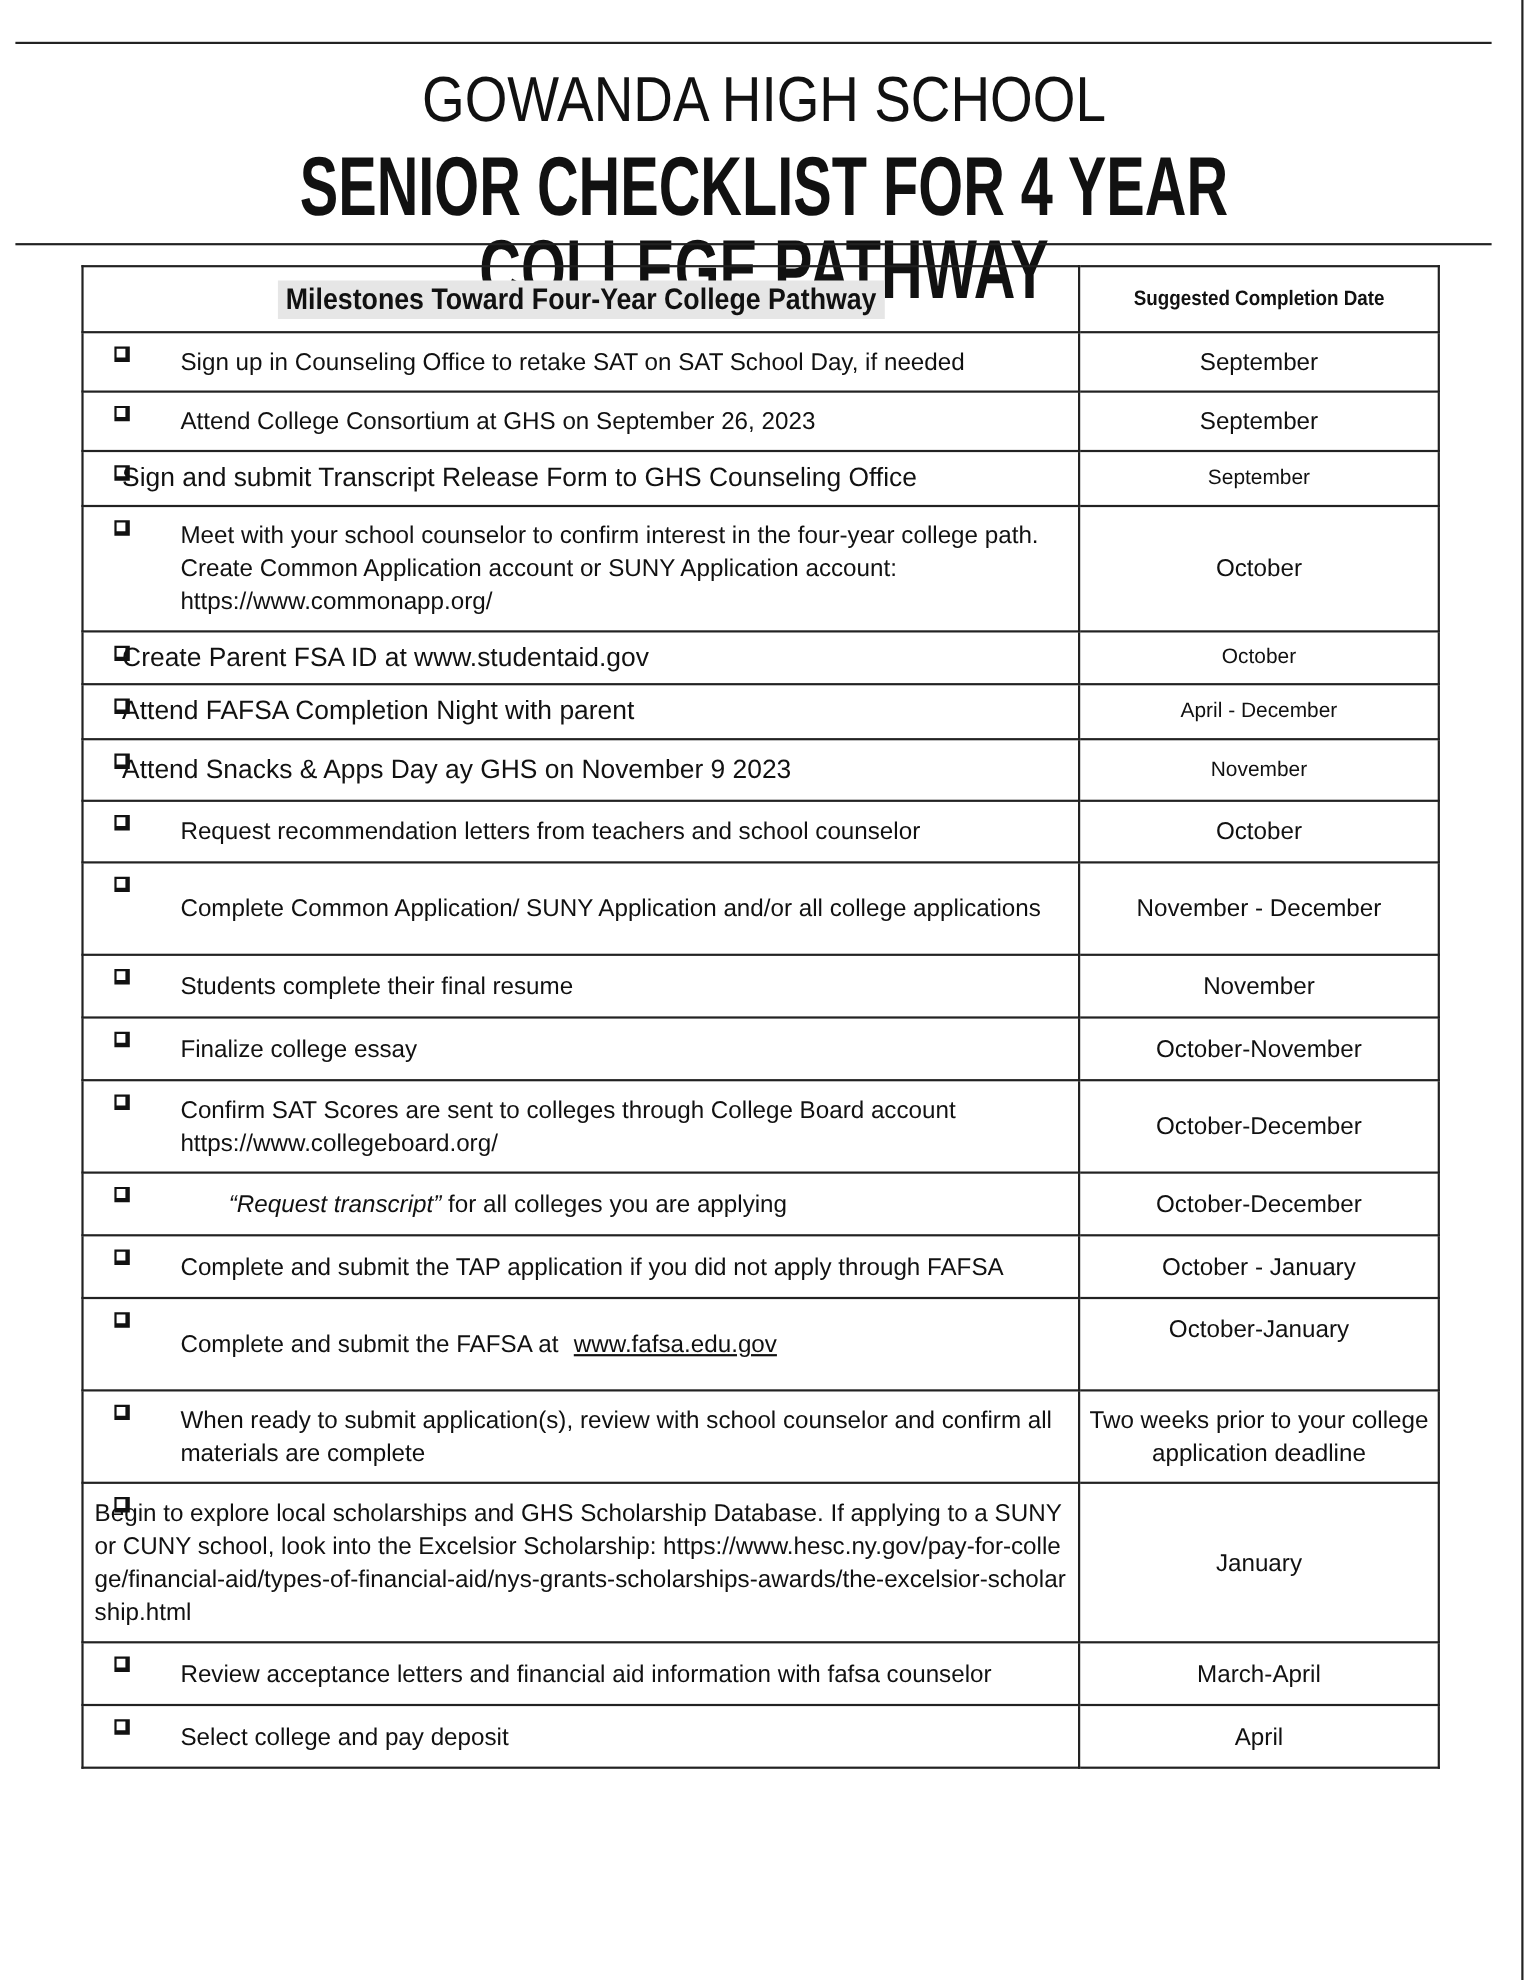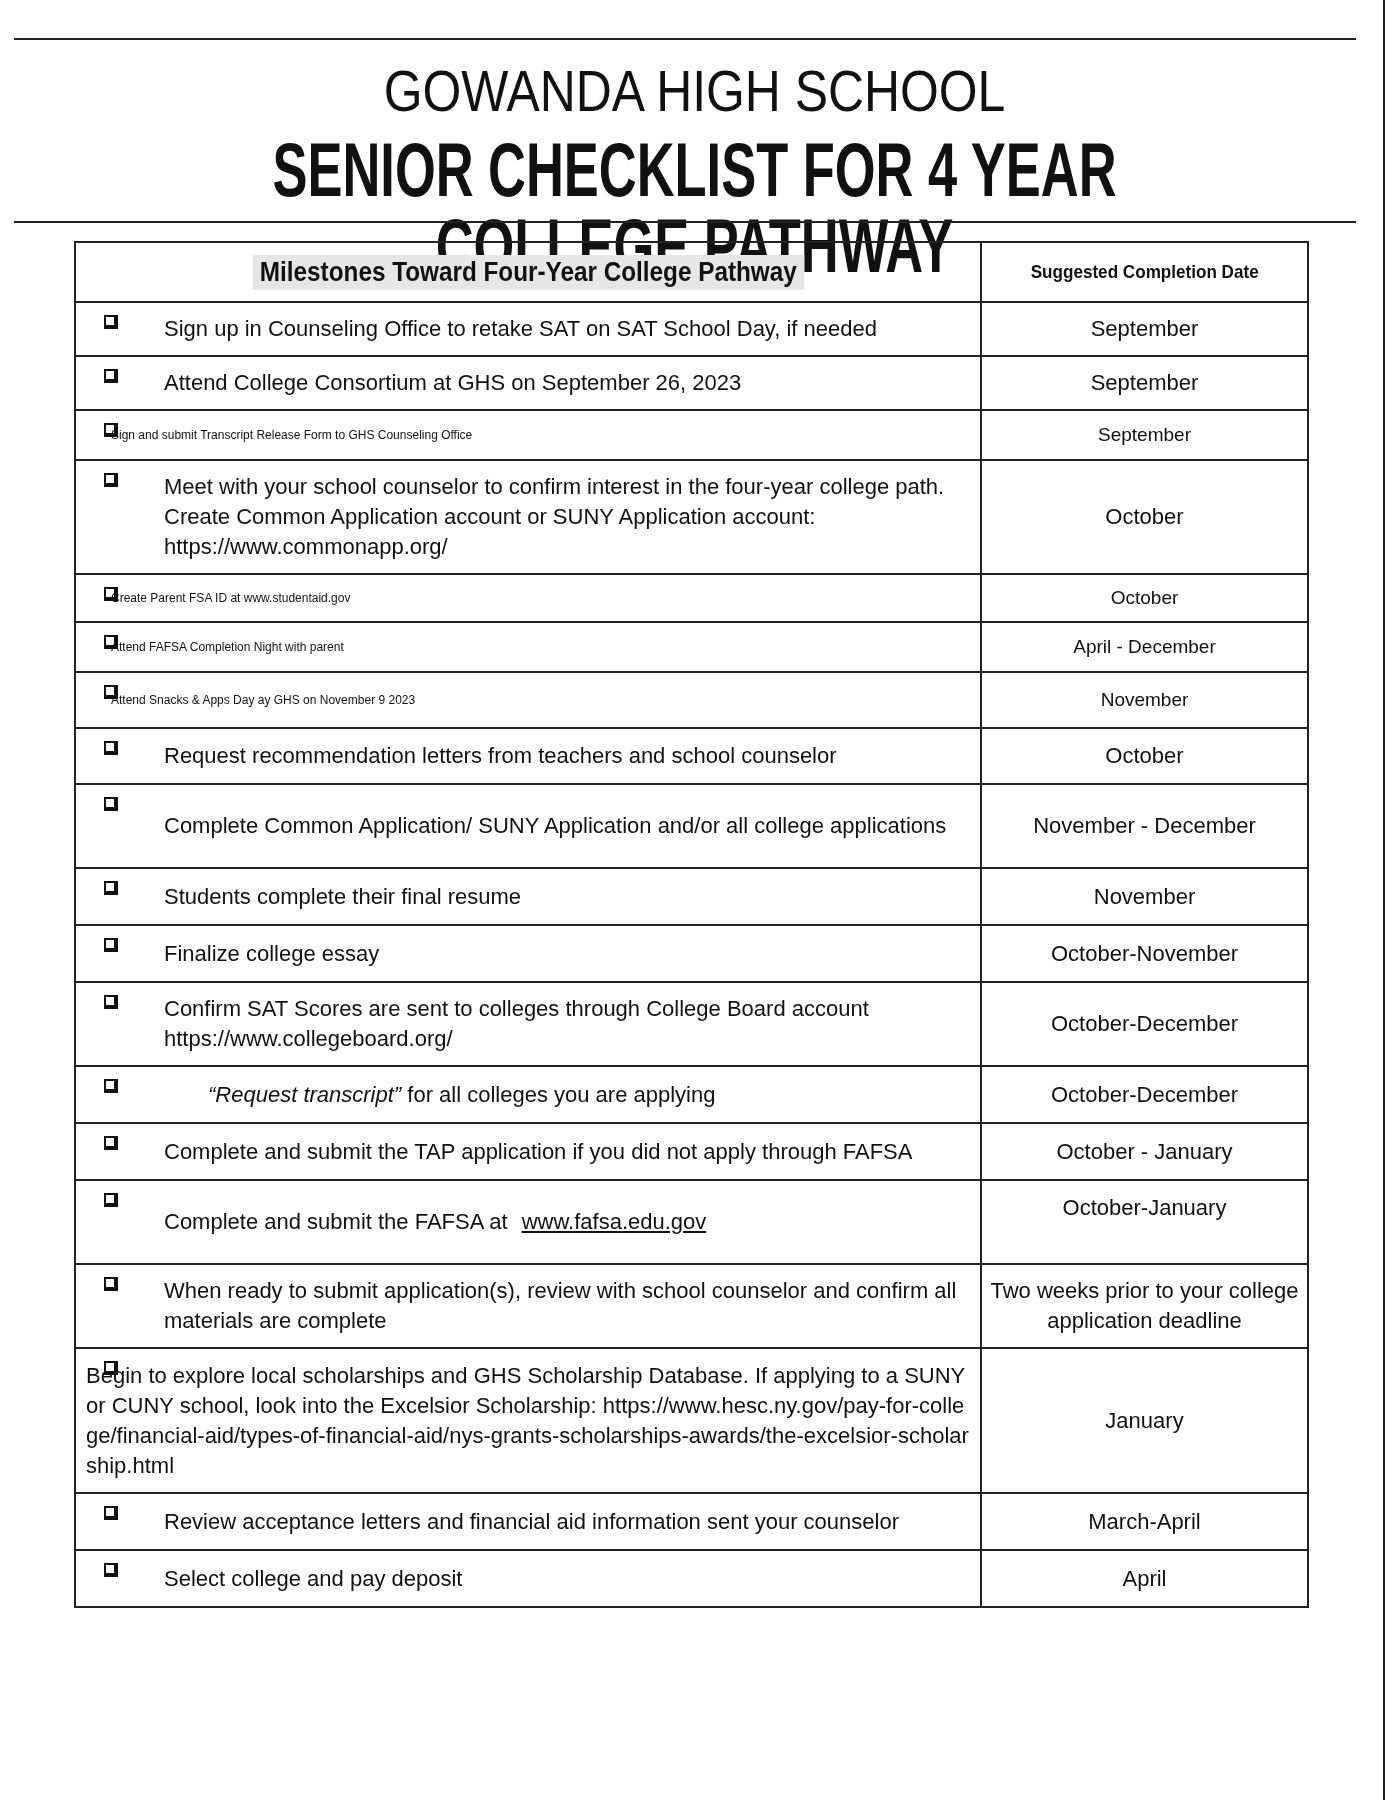--- a/index.html
+++ b/index.html
@@ -13,21 +13,21 @@
     table.checklist { position: absolute; left: 74px; top: 241px; width: 1233px; border-collapse: collapse; table-layout: fixed; }
     table.checklist td, table.checklist th { border: 2px solid #222; }
     col.c-main { width: 906px; }
     col.c-date { width: 327px; }
     th { font-weight: bold; }
     .h-main { height: 56px; text-align: center; }
     .h-main span { display: inline-block; font-size: 27px; font-weight: bold; background: #e6e6e6; padding: 2px 8px; transform: scaleX(0.9); }
     .h-date { font-size: 19px; font-weight: bold; text-align: center; }
     .h-date span { display: inline-block; transform: scaleX(0.9); }
     .task-cell { position: relative; padding: 8px 10px 8px 88px; font-size: 22px; line-height: 30px; vertical-align: middle; }
-    .task-cell.small { font-size: 12px; padding-left: 35px; }
+    .task-cell.small { font-size: 24px; padding-left: 35px; }
     .box { position: absolute; left: 28px; top: 12px; width: 14px; height: 14px; border: 2px solid #111; border-right-width: 4px; border-bottom-width: 4px; box-sizing: border-box; }
     .date-cell { text-align: center; font-size: 22px; line-height: 30px; vertical-align: middle; padding: 4px 6px; }
     .date-cell.small { font-size: 19px; }
     .date-cell.top { vertical-align: top; padding-top: 12px; }
     .em { font-style: italic; margin-left: 44px; }
     .link { text-decoration: underline; margin-left: 14px; }
   </style>
 </head>
 <body>
 
@@ -110,21 +110,21 @@
   </tr>
   <tr style="height:84px">
     <td class="task-cell"><span class="box"></span><span>When ready to submit application(s), review with school counselor and confirm all materials are complete</span></td>
     <td class="date-cell">Two weeks prior to your college application deadline</td>
   </tr>
   <tr style="height:145px">
     <td class="task-cell" style="word-break: break-all; padding-left: 10px;"><span class="box"></span><span>Begin to explore local scholarships and GHS Scholarship Database. If applying to a  SUNY or CUNY school, look into the Excelsior Scholarship: https://www.hesc.ny.gov/pay-for-college/financial-aid/types-of-financial-aid/nys-grants-scholarships-awards/the-excelsior-scholarship.html</span></td>
     <td class="date-cell">January</td>
   </tr>
   <tr style="height:57px">
-    <td class="task-cell"><span class="box"></span><span>Review acceptance letters and financial aid information sent your counselor</span></td>
+    <td class="task-cell"><span class="box"></span><span>Review acceptance letters and financial aid information with fafsa counselor</span></td>
     <td class="date-cell">March-April</td>
   </tr>
   <tr style="height:57px">
     <td class="task-cell"><span class="box"></span><span>Select college and pay deposit</span></td>
     <td class="date-cell">April</td>
   </tr>
 </tbody>
   </table>
 
 </body></html>

